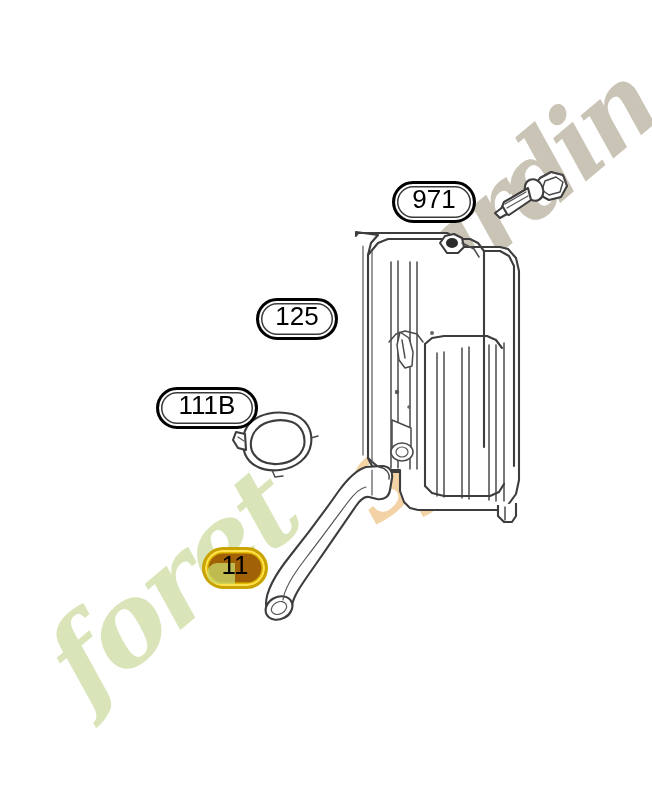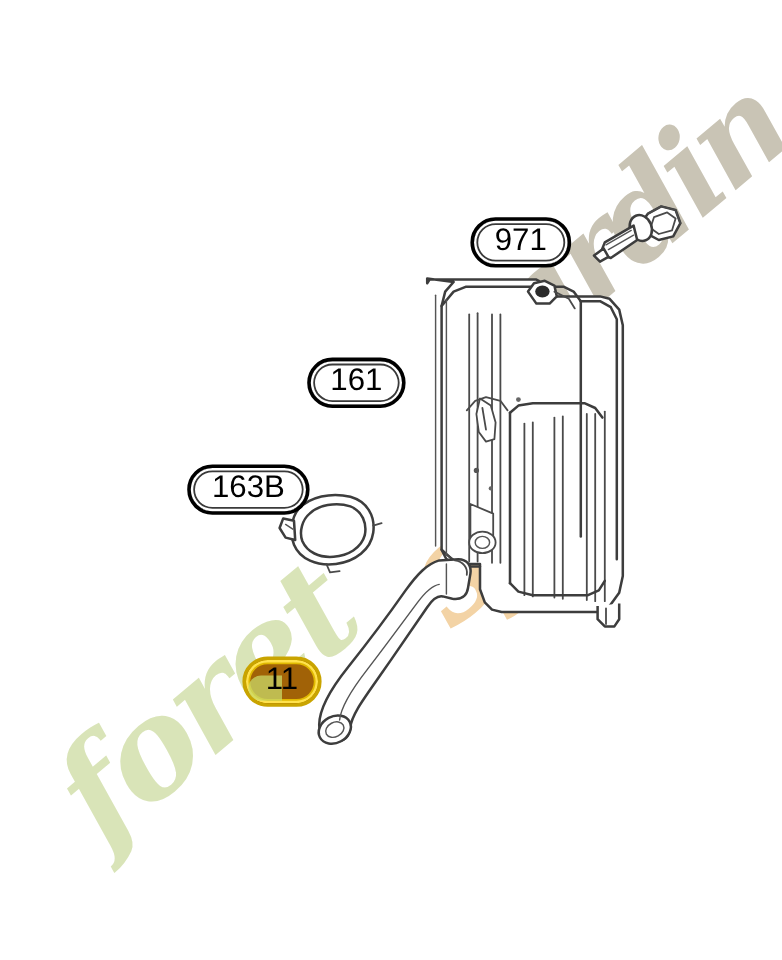--- a/index.html
+++ b/index.html
@@ -277,24 +277,24 @@
                C 354 494, 360 488, 366 487"></path>
     </g>
 
   </svg>
 
   <div class="callout" id="callout-971">
     <span class="callout-label">971</span>
   </div>
 
   <div class="callout" id="callout-161">
-    <span class="callout-label">161</span>
+    <span class="callout-label">125</span>
   </div>
 
   <div class="callout" id="callout-163b">
-    <span class="callout-label">163B</span>
+    <span class="callout-label">111B</span>
   </div>
 
   <div class="callout callout-highlight" id="callout-11">
     <span class="callout-label">11</span>
   </div>
 
 </div>
 
 </body></html>

